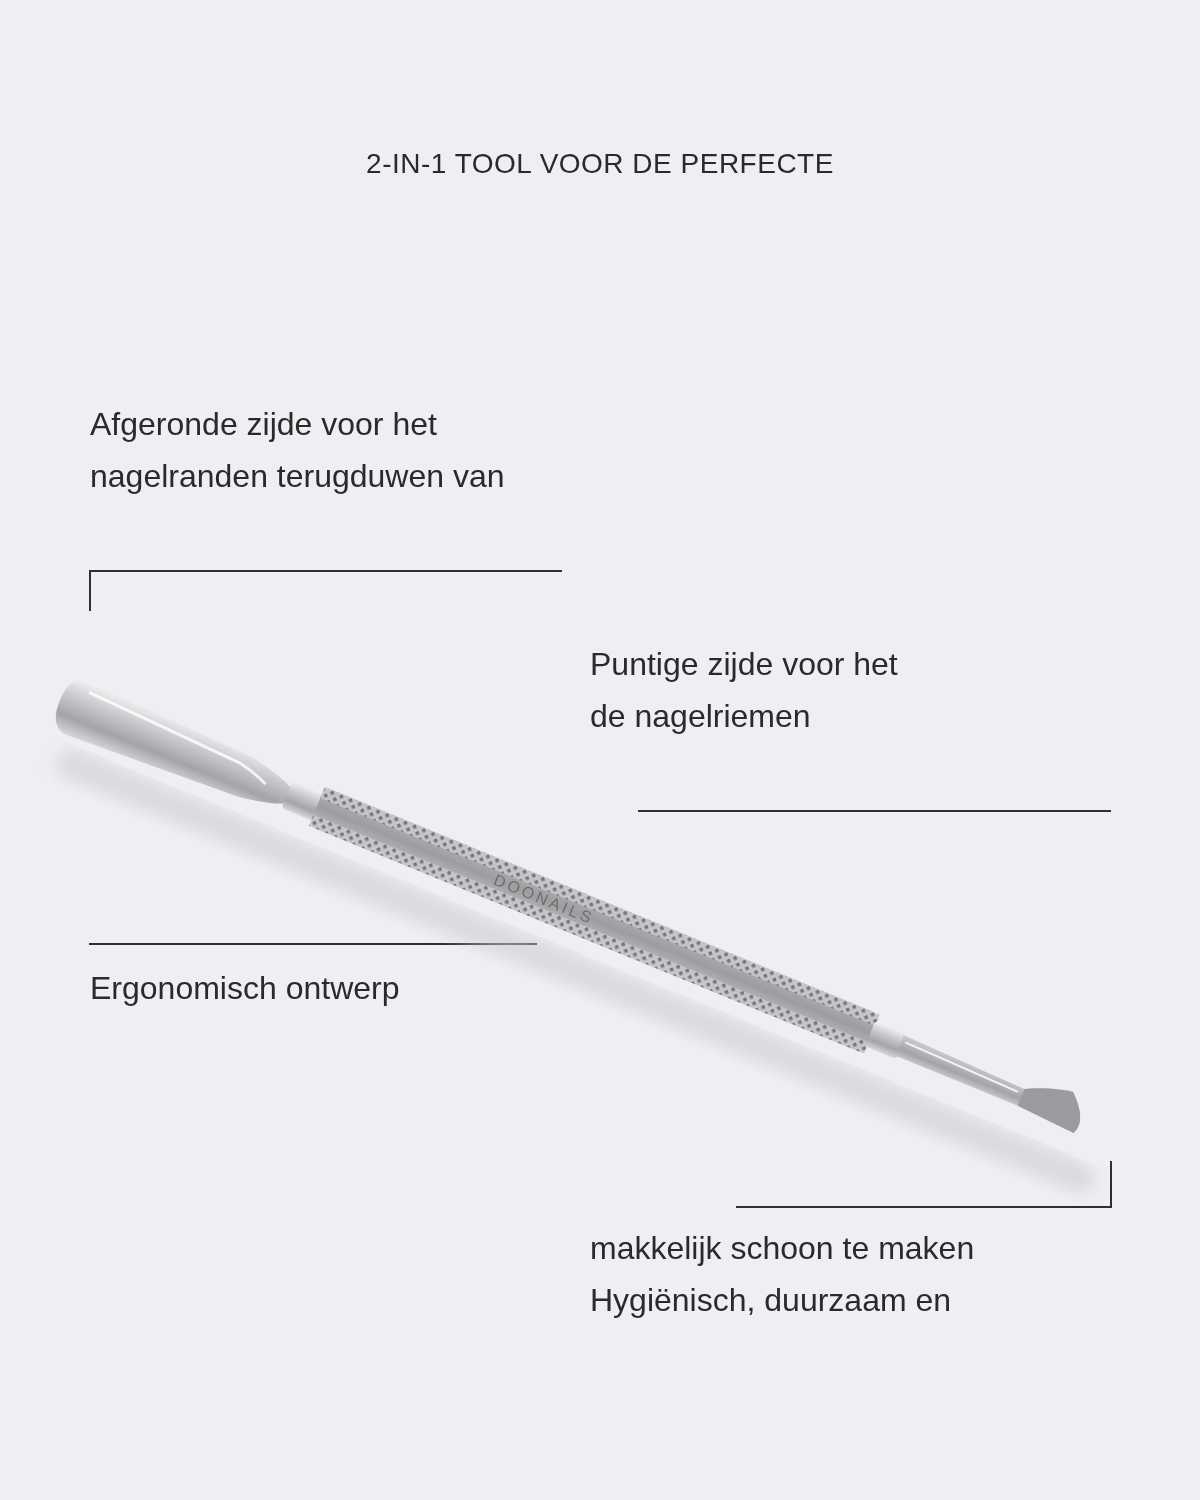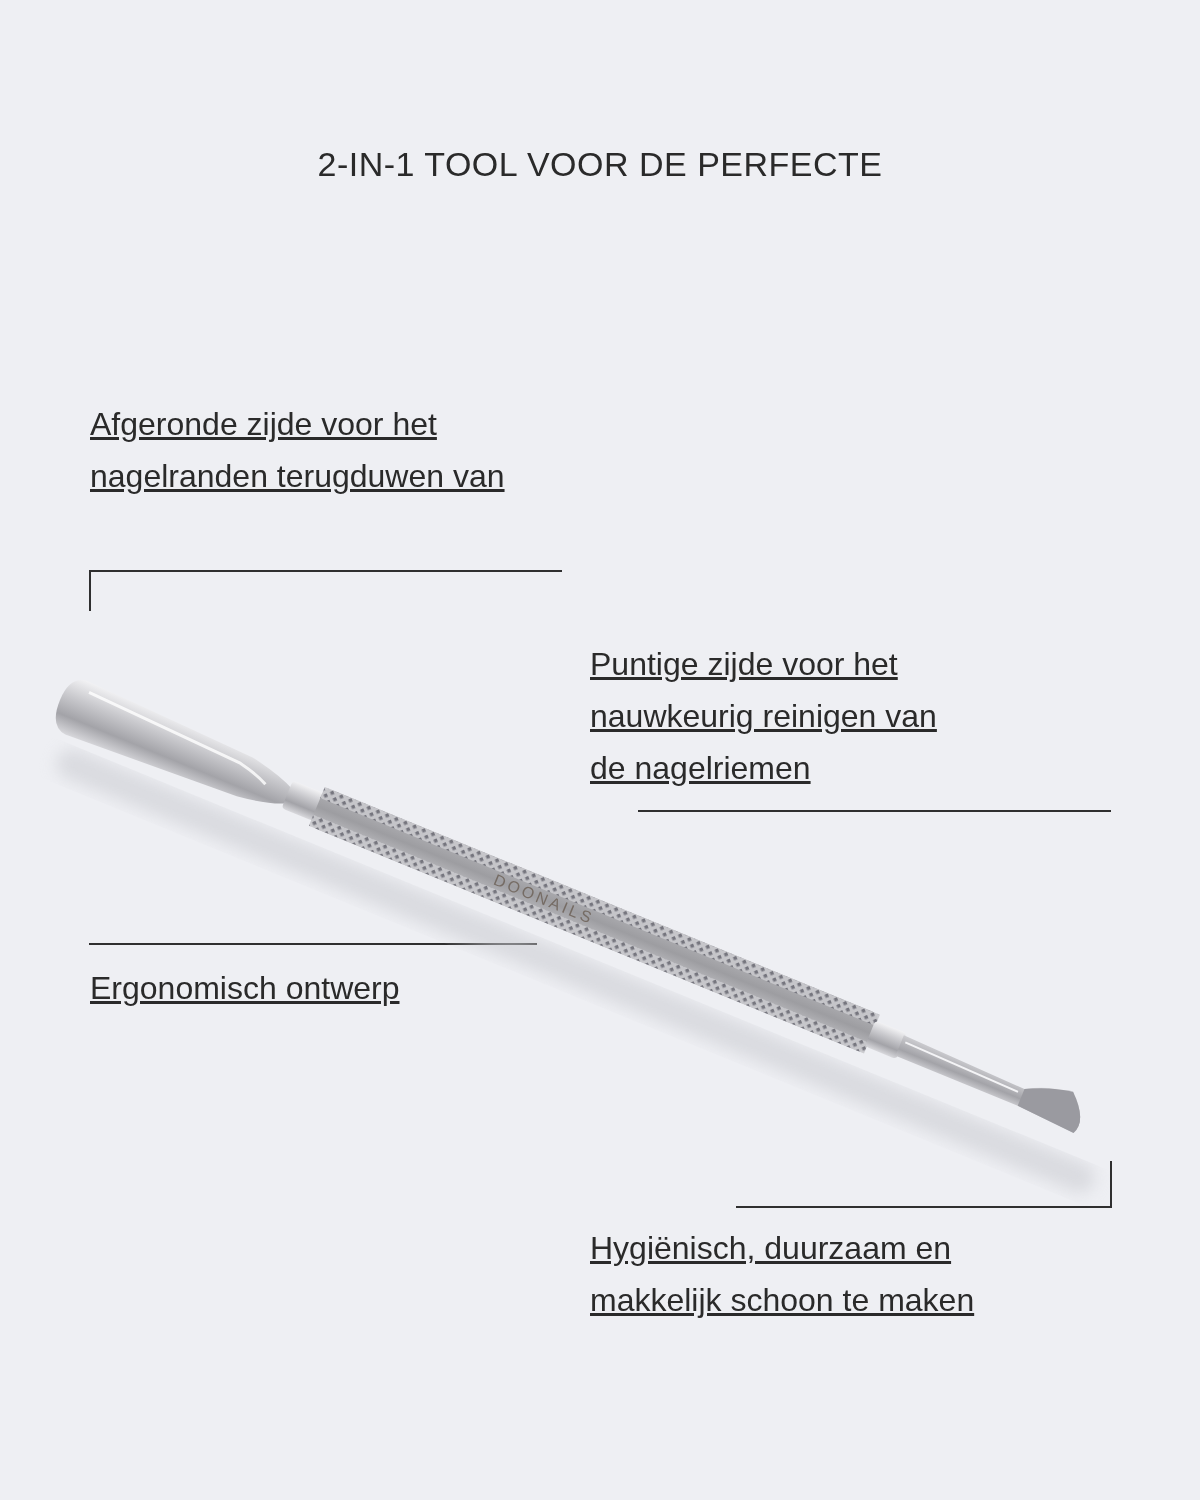--- a/index.html
+++ b/index.html
@@ -5,28 +5,28 @@
     html, body { margin: 0; padding: 0; }
     body {
       width: 1200px; height: 1500px;
       background: #eeeff3;
       position: relative; overflow: hidden;
       font-family: "Liberation Sans", "DejaVu Sans", sans-serif;
       color: #2a2a2a;
     }
     .title {
       position: absolute; left: 0; top: 138px; width: 1200px;
-      text-align: center; font-size: 34px; line-height: 52px;
+      text-align: center; font-size: 28px; line-height: 52px;
       letter-spacing: 0.5px; font-weight: 400;
     }
     .title span { display: block; }
     .callout {
       position: absolute; font-size: 32px; line-height: 52px; font-weight: 400;
     }
-    .callout span { display: block; text-decoration: underline; }
+    .callout span { display: block; }
     .left { text-align: left; }
     .right { }
     .line { position: absolute; background: #2f2f2f; }
     .product { position: absolute; left: 0; top: 0; width: 1200px; height: 1500px; }
   </style>
 </head>
 <body>
 
 <div class="title">
   <span>2-IN-1 TOOL VOOR DE PERFECTE</span>
@@ -34,35 +34,34 @@
 
 <div class="callout left" style="left:90px; top:398px; width:520px;">
   <span>Afgeronde zijde voor het</span>
   <span>nagelranden terugduwen van</span>
 </div>
 <div class="line" style="left:89px; top:570px; width:473px; height:2px;"></div>
 <div class="line" style="left:89px; top:570px; width:2px; height:41px;"></div>
 
 <div class="callout right" style="left:590px; top:638px; width:521px;">
   <span>Puntige zijde voor het</span>
-  <span>nauwkeurig reinigen van</span>
   <span>de nagelriemen</span>
 </div>
 <div class="line" style="left:638px; top:810px; width:473px; height:2px;"></div>
 
 <div class="line" style="left:89px; top:943px; width:448px; height:2px;"></div>
 <div class="callout left" style="left:90px; top:962px; width:500px;">
   <span>Ergonomisch ontwerp</span>
 </div>
 
 <div class="line" style="left:1110px; top:1161px; width:2px; height:47px;"></div>
 <div class="line" style="left:736px; top:1206px; width:376px; height:2px;"></div>
 <div class="callout right" style="left:590px; top:1222px; width:521px;">
+  <span>makkelijk schoon te maken</span>
   <span>Hygiënisch, duurzaam en</span>
-  <span>makkelijk schoon te maken</span>
 </div>
 
 <svg class="product" viewBox="0 0 1200 1500" xmlns="http://www.w3.org/2000/svg">
   <defs>
     <linearGradient id="steel" x1="0" y1="0" x2="0" y2="1">
       <stop offset="0" stop-color="#f2f2f4"></stop>
       <stop offset="0.35" stop-color="#c9c9cd"></stop>
       <stop offset="0.7" stop-color="#a3a3a8"></stop>
       <stop offset="1" stop-color="#d8d8dc"></stop>
     </linearGradient>

